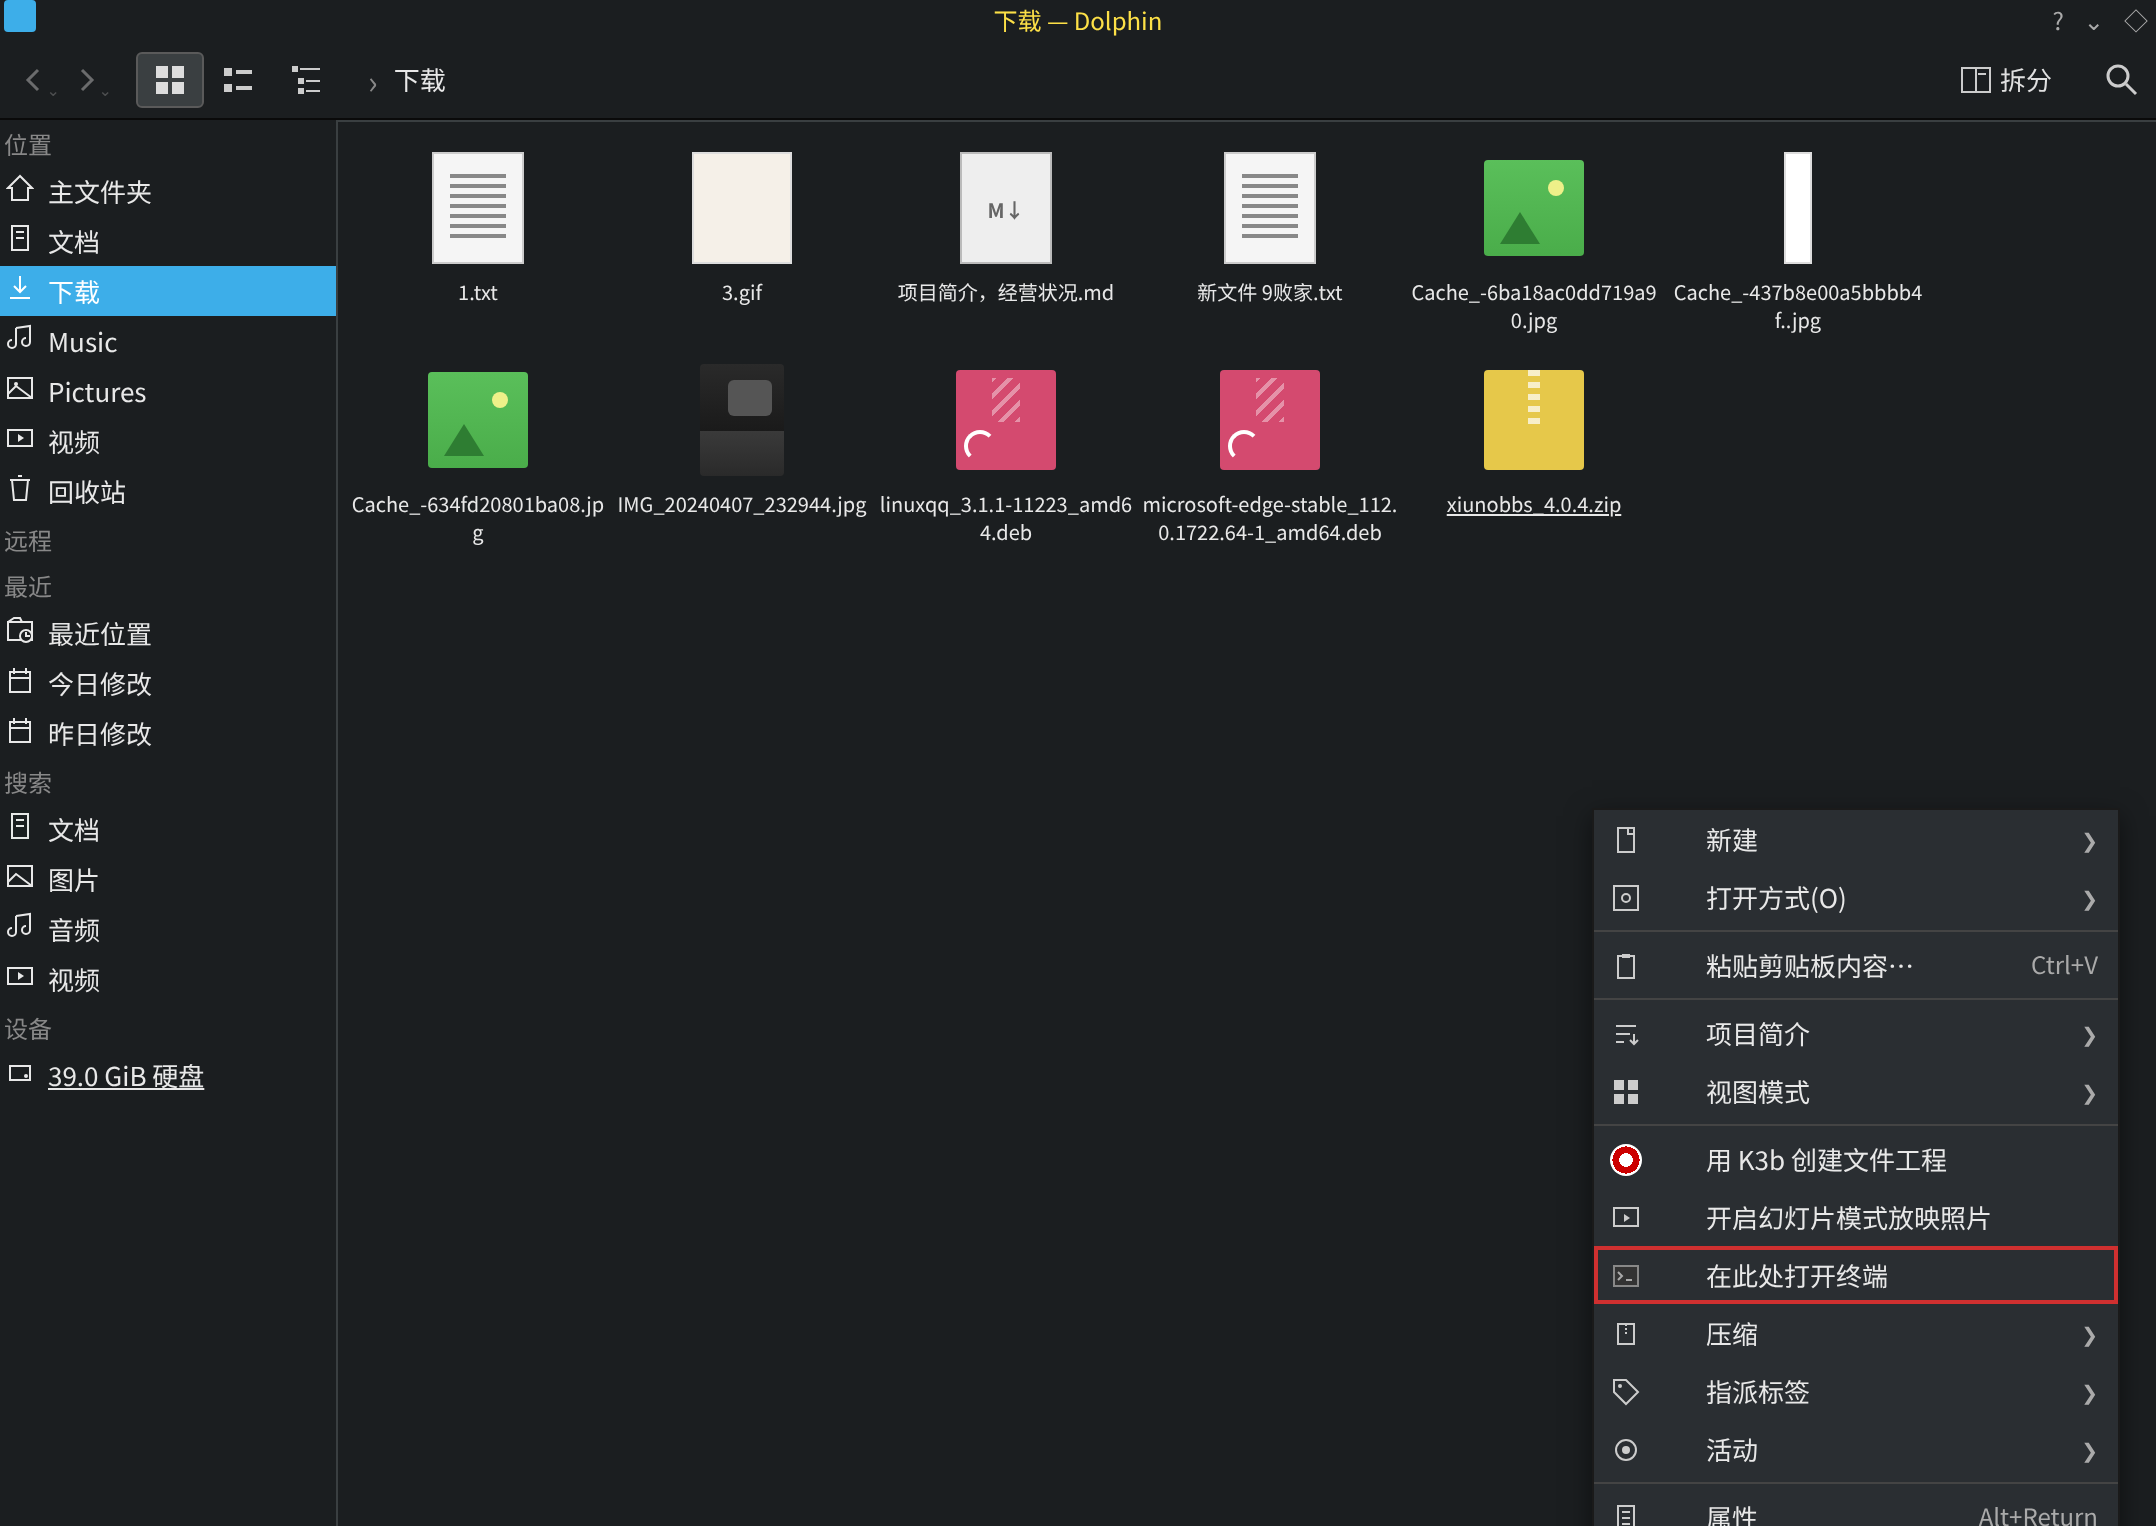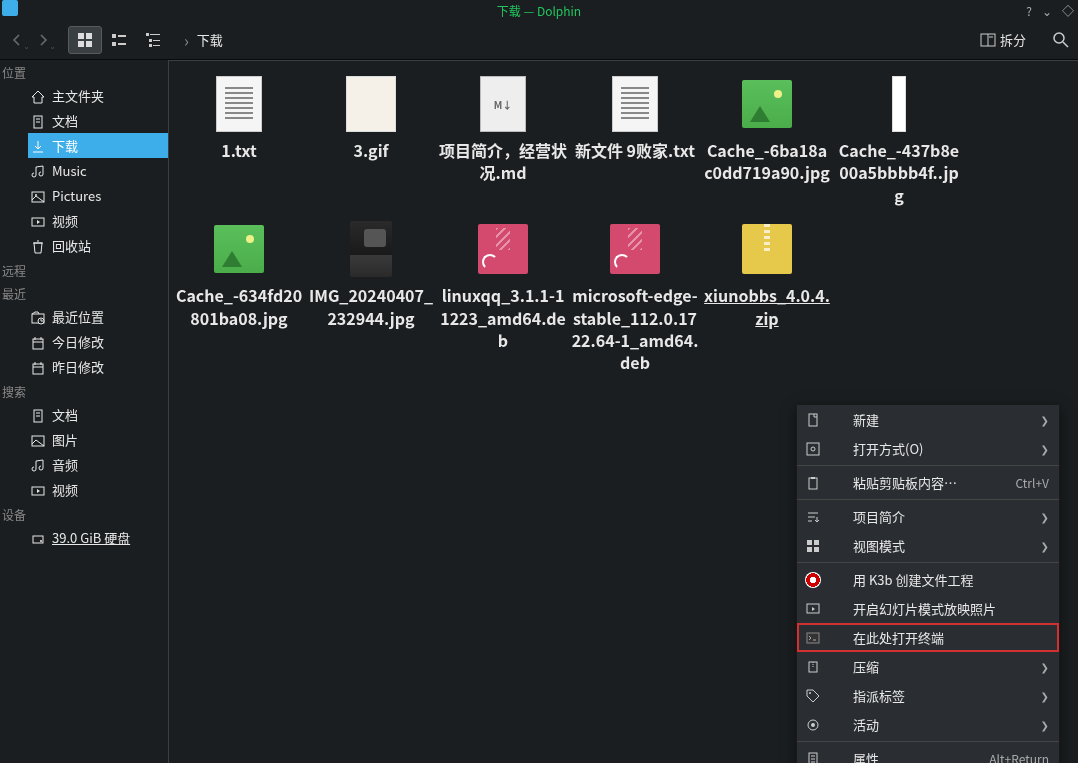--- a/index.html
+++ b/index.html
@@ -1,21 +1,21 @@
 <!DOCTYPE html>
 <html><head>
 <meta charset="utf-8">
 <style>
 * { margin: 0; padding: 0; box-sizing: border-box; font-family: "Noto Sans CJK SC", "Microsoft YaHei", sans-serif; }
 body { background: #1b1e20; color: #e8e8e8; width: 1078px; height: 763px; overflow: hidden; position: relative; }
 
 
 .titlebar { height: 20px; background: #1b1e20; display: flex; align-items: center; justify-content: center; position: relative; font-size: 12px; }
 .titlebar .app-icon { position: absolute; left: 2px; top: 0px; width: 16px; height: 16px; background: #3daee9; border-radius: 2px; }
-.titlebar .title { color: #22c55e; }
+.titlebar .title { color: #fde047; }
 .titlebar .window-controls { position: absolute; right: 4px; top: 2px; display: flex; gap: 10px; color: #aaa; font-size: 12px; }
 .titlebar .window-controls span { cursor: pointer; }
 
 
 .toolbar { height: 40px; background: #1b1e20; display: flex; align-items: center; padding: 0 6px; gap: 4px; border-bottom: 1px solid #0a0a0a; }
 .nav-btn { width: 22px; height: 22px; display: flex; align-items: center; justify-content: center; color: #888; cursor: pointer; position: relative; }
 .nav-btn.dim { opacity: 0.45; }
 .nav-btn .caret { font-size: 8px; position: absolute; right: -2px; bottom: 0; }
 .view-btns { display: flex; margin-left: 10px; }
 .view-btn { width: 34px; height: 28px; display: flex; align-items: center; justify-content: center; color: #ccc; cursor: pointer; }
@@ -23,31 +23,31 @@
 .breadcrumb-sep { color: #888; margin: 0 4px 0 10px; font-size: 16px; }
 .breadcrumb { color: #e8e8e8; font-size: 13px; }
 .toolbar-spacer { flex: 1; }
 .split-btn { display: flex; align-items: center; gap: 4px; color: #e0e0e0; font-size: 13px; cursor: pointer; margin-right: 20px; }
 .search-btn { color: #ccc; cursor: pointer; padding: 2px; }
 
 
 .content { display: flex; height: calc(100% - 60px); }
 .sidebar { width: 168px; background: #1b1e20; overflow-y: auto; font-size: 13px; }
 .sidebar .section-header { color: #888; font-size: 12px; padding: 4px 4px 2px 2px; }
-.sidebar .item { display: flex; align-items: flex-end; gap: 6px; padding: 3px 4px 3px 2px; color: #e8e8e8; cursor: pointer; margin-left: 28px; }
+.sidebar .item { display: flex; align-items: flex-start; gap: 6px; padding: 3px 4px 3px 2px; color: #e8e8e8; cursor: pointer; }
 .sidebar .item.active { background: #3daee9; color: #fff; }
 .sidebar .item .icon { width: 16px; height: 16px; display: flex; align-items: center; justify-content: center; font-size: 12px; flex-shrink: 0; }
 .sidebar .item.underlined .label { text-decoration: underline; }
 
 
 .main { flex: 1; background: #1b1e20; border: 1px solid #3a3f41; border-right: none; border-bottom: none; overflow: auto; padding: 10px 0 0 4px; }
 .file-grid { display: flex; flex-wrap: wrap; align-content: flex-start; }
 .file-item { width: 132px; display: flex; flex-direction: column; align-items: center; padding: 4px 2px; margin-bottom: 6px; cursor: pointer; }
 .file-icon { width: 50px; height: 58px; margin-bottom: 6px; display: flex; align-items: center; justify-content: center; }
-.file-label { text-align: center; font-size: 16px; color: #e8e8e8; line-height: 1.4; word-break: break-all; max-width: 128px; font-weight: bold; }
+.file-label { text-align: center; font-size: 10px; color: #e8e8e8; line-height: 1.4; word-break: break-all; max-width: 128px; }
 .file-label.underlined { text-decoration: underline; }
 
 
 .icon-text { background: #f5f5f5; border: 1px solid #ccc; position: relative; }
 .icon-text::before { content: ""; position: absolute; top: 10px; left: 8px; right: 8px; height: 2px; background: #888; box-shadow: 0 5px 0 #888, 0 10px 0 #888, 0 15px 0 #888, 0 20px 0 #888, 0 25px 0 #888, 0 30px 0 #888; }
 .icon-md { background: #eee; border: 1px solid #bbb; display: flex; align-items: center; justify-content: center; color: #666; font-size: 10px; font-weight: bold; }
 .icon-gif { background: #f5f0e8; border: 1px solid #ddd; }
 .icon-img-landscape { background: linear-gradient(180deg, #5abf5a 0%, #4aad4a 100%); position: relative; border-radius: 2px; }
 .icon-img-landscape::before { content: ""; position: absolute; top: 10px; right: 10px; width: 8px; height: 8px; background: #fff68f; border-radius: 50%; opacity: 0.9; }
 .icon-img-landscape::after { content: ""; position: absolute; left: 8px; bottom: 6px; border-left: 10px solid transparent; border-right: 10px solid transparent; border-bottom: 16px solid #2e7d32; }

